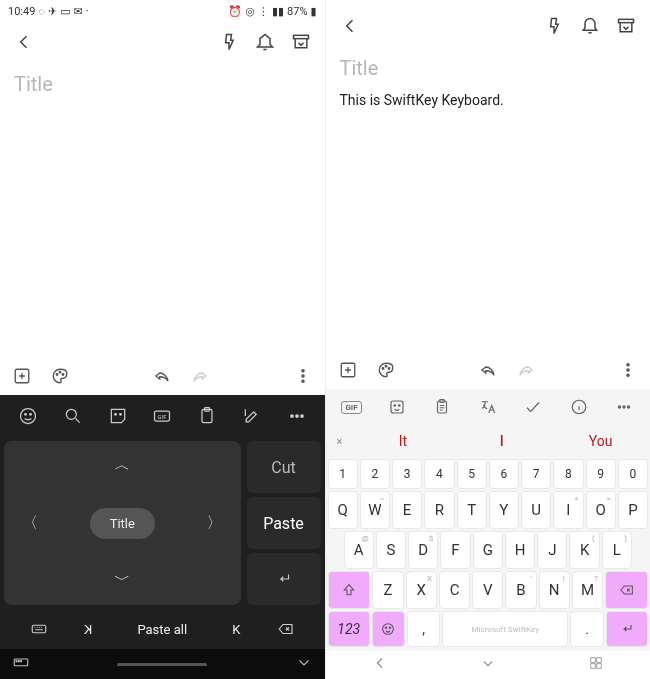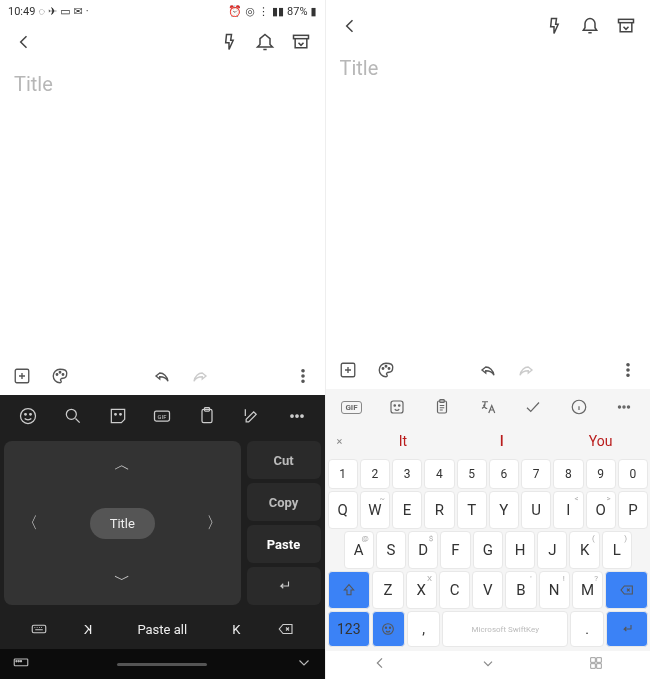--- a/index.html
+++ b/index.html
@@ -37,21 +37,21 @@
   .sk-top .ico svg { width: 20px; height: 20px; stroke: #ccc; fill: none; stroke-width: 1.5; }
   .sk-cursor-area { display: flex; padding: 4px; gap: 6px; }
   .cursor-pad { flex: 1; background: #333; border-radius: 8px; position: relative; height: 164px; display: flex; align-items: center; justify-content: center; }
   .cursor-pad .arrow { position: absolute; color: #ccc; font-size: 16px; font-family: sans-serif; }
   .cursor-pad .a-up { top: 14px; }
   .cursor-pad .a-down { bottom: 14px; }
   .cursor-pad .a-left { left: 18px; }
   .cursor-pad .a-right { right: 18px; }
   .select-chip { background: #555; border-radius: 18px; padding: 8px 20px; font-size: 13px; color: #eee; }
   .clip-col { width: 74px; display: flex; flex-direction: column; gap: 4px; }
-  .clip-btn { flex: 1; background: #2a2a2a; border-radius: 6px; display: flex; align-items: center; justify-content: center; font-size: 13px; color: #bbb; font-weight: bold; }
+  .clip-btn { flex: 1; background: #2a2a2a; border-radius: 6px; display: flex; align-items: center; justify-content: center; font-size: 16px; color: #bbb; }
   .clip-btn.paste { color: #fff; text-align: center; }
   .clip-btn.enter { background: #2a2a2a; }
   .clip-btn.enter svg { width: 18px; height: 18px; stroke: #ccc; fill: none; stroke-width: 1.5; }
   .sk-bottom { height: 40px; display: flex; align-items: center; padding: 0 14px; gap: 0; }
   .sk-bottom .bitem { flex: 1; display: flex; justify-content: center; align-items: center; font-size: 13px; color: #eee; }
   .sk-bottom .bitem svg { width: 18px; height: 18px; stroke: #ccc; fill: none; stroke-width: 1.5; }
   .sk-footer { height: 30px; background: #0c0c0c; display: flex; align-items: center; justify-content: space-between; padding: 0 12px; }
   .sk-footer svg { width: 18px; height: 18px; stroke: #bbb; fill: none; stroke-width: 1.5; }
   .sk-footer .homebar { width: 90px; height: 3px; border-radius: 2px; background: #555; }
 
@@ -63,21 +63,21 @@
   .gif-badge { font-size: 8px; border: 1px solid #888; border-radius: 3px; padding: 1px 3px; color: #666; font-weight: bold; }
   .sw-suggest { height: 32px; display: flex; align-items: center; }
   .sw-suggest .sug { flex: 1; text-align: center; font-size: 14px; color: #b91c1c; }
   .sw-suggest .sug.small { flex: 0 0 28px; font-size: 11px; color: #888; }
   .sw-rows { padding: 2px; }
   .sw-row { display: flex; gap: 2px; margin-bottom: 2px; }
   .key { flex: 1; height: 36px; background: #fff; border: 1px solid #e8e8e8; border-radius: 4px; display: flex; align-items: center; justify-content: center; font-size: 14px; color: #333; position: relative; }
   .key .sub { position: absolute; top: 2px; right: 4px; font-size: 8px; color: #aaa; }
   .key.num { height: 30px; font-size: 12px; }
   .key.letter { height: 38px; font-size: 15px; }
-  .key.func { background: #3b82f6; }
+  .key.func { background: #f0abfc; font-style: italic; }
   .key.space { flex: 4; font-size: 8px; color: #bbb; }
   .key svg { width: 16px; height: 16px; stroke: #555; fill: none; stroke-width: 1.6; }
   .indent { flex: 0 0 14px; }
   .sw-nav { height: 28px; display: flex; align-items: center; justify-content: space-around; background: #fff; }
   .sw-nav svg { width: 16px; height: 16px; stroke: #888; fill: none; stroke-width: 1.8; }
 </style>
 </head>
 <body>
 
 <div class="phone left-phone">
@@ -218,21 +218,20 @@
     <div class="sk-cursor-area">
       <div class="cursor-pad">
         <div class="arrow a-up">︿</div>
         <div class="arrow a-down">﹀</div>
         <div class="arrow a-left">〈</div>
         <div class="arrow a-right">〉</div>
         <div class="select-chip">Title</div>
       </div>
       <div class="clip-col">
         <div class="clip-btn">Cut</div>
-        <div class="clip-btn">Copy</div>
         <div class="clip-btn paste">Paste</div>
         <div class="clip-btn enter">
           <svg viewBox="0 0 24 24">
               <path d="M18 6v6H8l3-3m-3 3l3 3"></path>
             </svg>
         </div>
       </div>
     </div>
 
     <div class="sk-bottom">
@@ -290,20 +289,21 @@
     <div class="hdr-ico">
       <svg viewBox="0 0 24 24">
           <rect x="3" y="4" width="18" height="4"></rect>
           <path d="M5 8v11h14V8 M9 13l3 3 3-3"></path>
         </svg>
     </div>
   </div>
 
   <div class="note-body">
     <div class="title-placeholder">Title</div>
+    <div class="note-text">This is SwiftKey Keyboard.</div>
   </div>
 
   <div class="note-toolbar">
     <div class="tb-ico">
       <svg viewBox="0 0 24 24">
           <rect x="3" y="3" width="18" height="18" rx="2"></rect>
           <path d="M12 8v8 M8 12h8"></path>
         </svg>
     </div>
     <div class="tb-ico">

